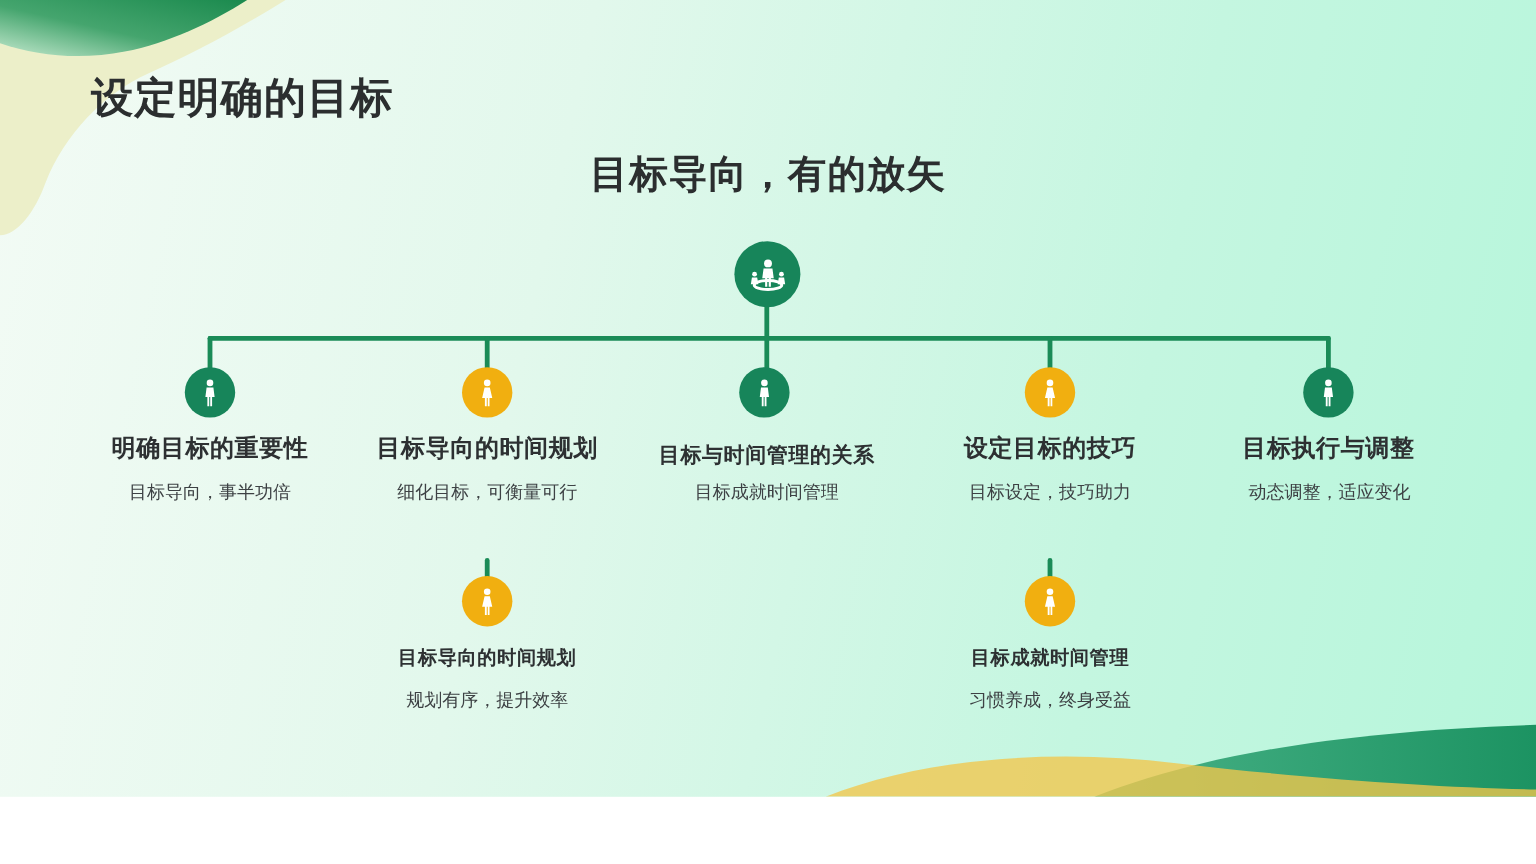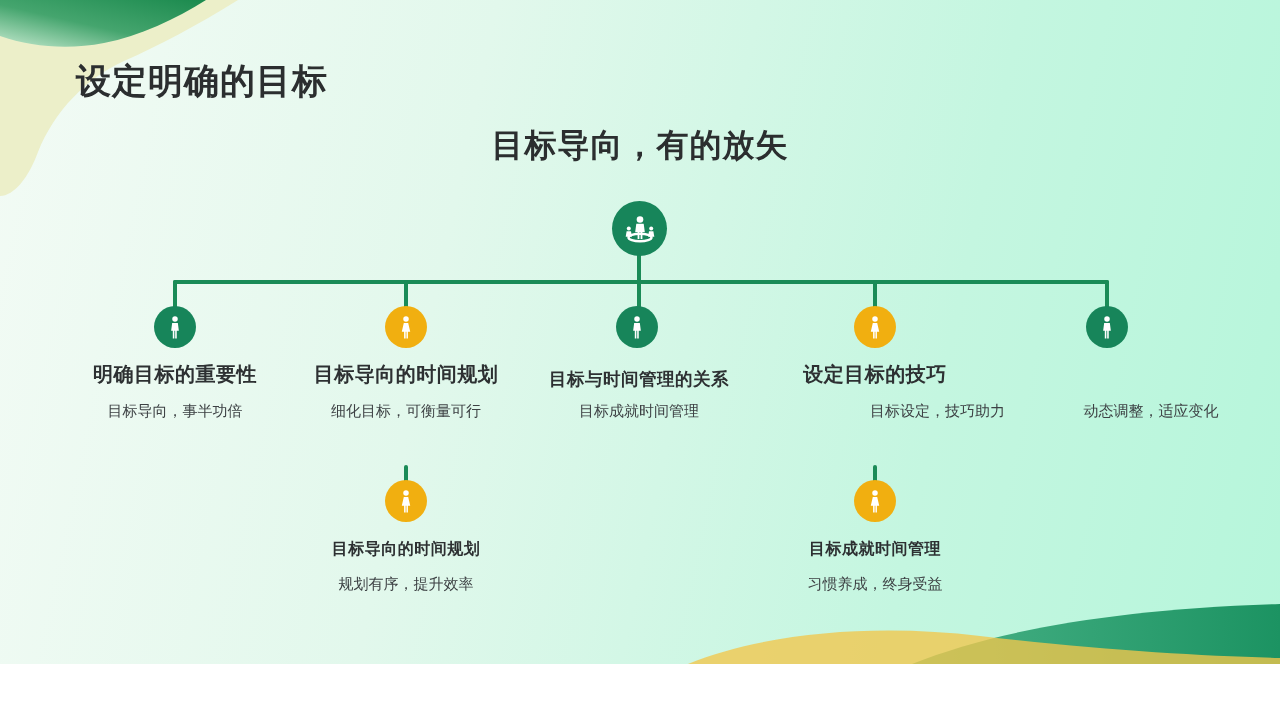--- a/index.html
+++ b/index.html
@@ -140,23 +140,24 @@
   <div class="btitle" style="left:45px;  top:363px;">明确目标的重要性</div>
   <div class="bsub" style="left:45px;  top:403px;">目标导向，事半功倍</div>
 
   <div class="btitle" style="left:276px; top:363px;">目标导向的时间规划</div>
   <div class="bsub" style="left:276px; top:403px;">细化目标，可衡量可行</div>
 
   <div class="btitle small" style="left:509px; top:370px;">目标与时间管理的关系</div>
   <div class="bsub" style="left:509px; top:403px;">目标成就时间管理</div>
 
   <div class="btitle" style="left:745px; top:363px;">设定目标的技巧</div>
-  <div class="bsub" style="left:745px; top:403px;text-align:right;">目标设定，技巧助力</div>
+  <div class="bsub" style="left:745px; top:403px;">目标设定，技巧助力</div>
 
-  <div class="bsub" style="left:1021px; top:403px;">动态调整，适应变化</div>
+  <div class="btitle" style="left:977px; top:363px;">目标执行与调整</div>
+  <div class="bsub" style="left:978px; top:403px;">动态调整，适应变化</div>
 
   <div class="circle yellow" style="left:385px; top:480px;">
     <svg width="22" height="27" viewBox="0 0 24 28" fill="#ffffff">
       <circle cx="12" cy="4.8" r="3"></circle>
         <path d="M9.6 9h4.8l2.2 9.6h-2.5V26h-1.6v-7.4h-.9V26H9.9v-7.4H7.4z"></path>
     </svg>
   </div>
   <div class="circle yellow" style="left:854px; top:480px;">
     <svg width="22" height="27" viewBox="0 0 24 28" fill="#ffffff">
       <circle cx="12" cy="4.8" r="3"></circle>

